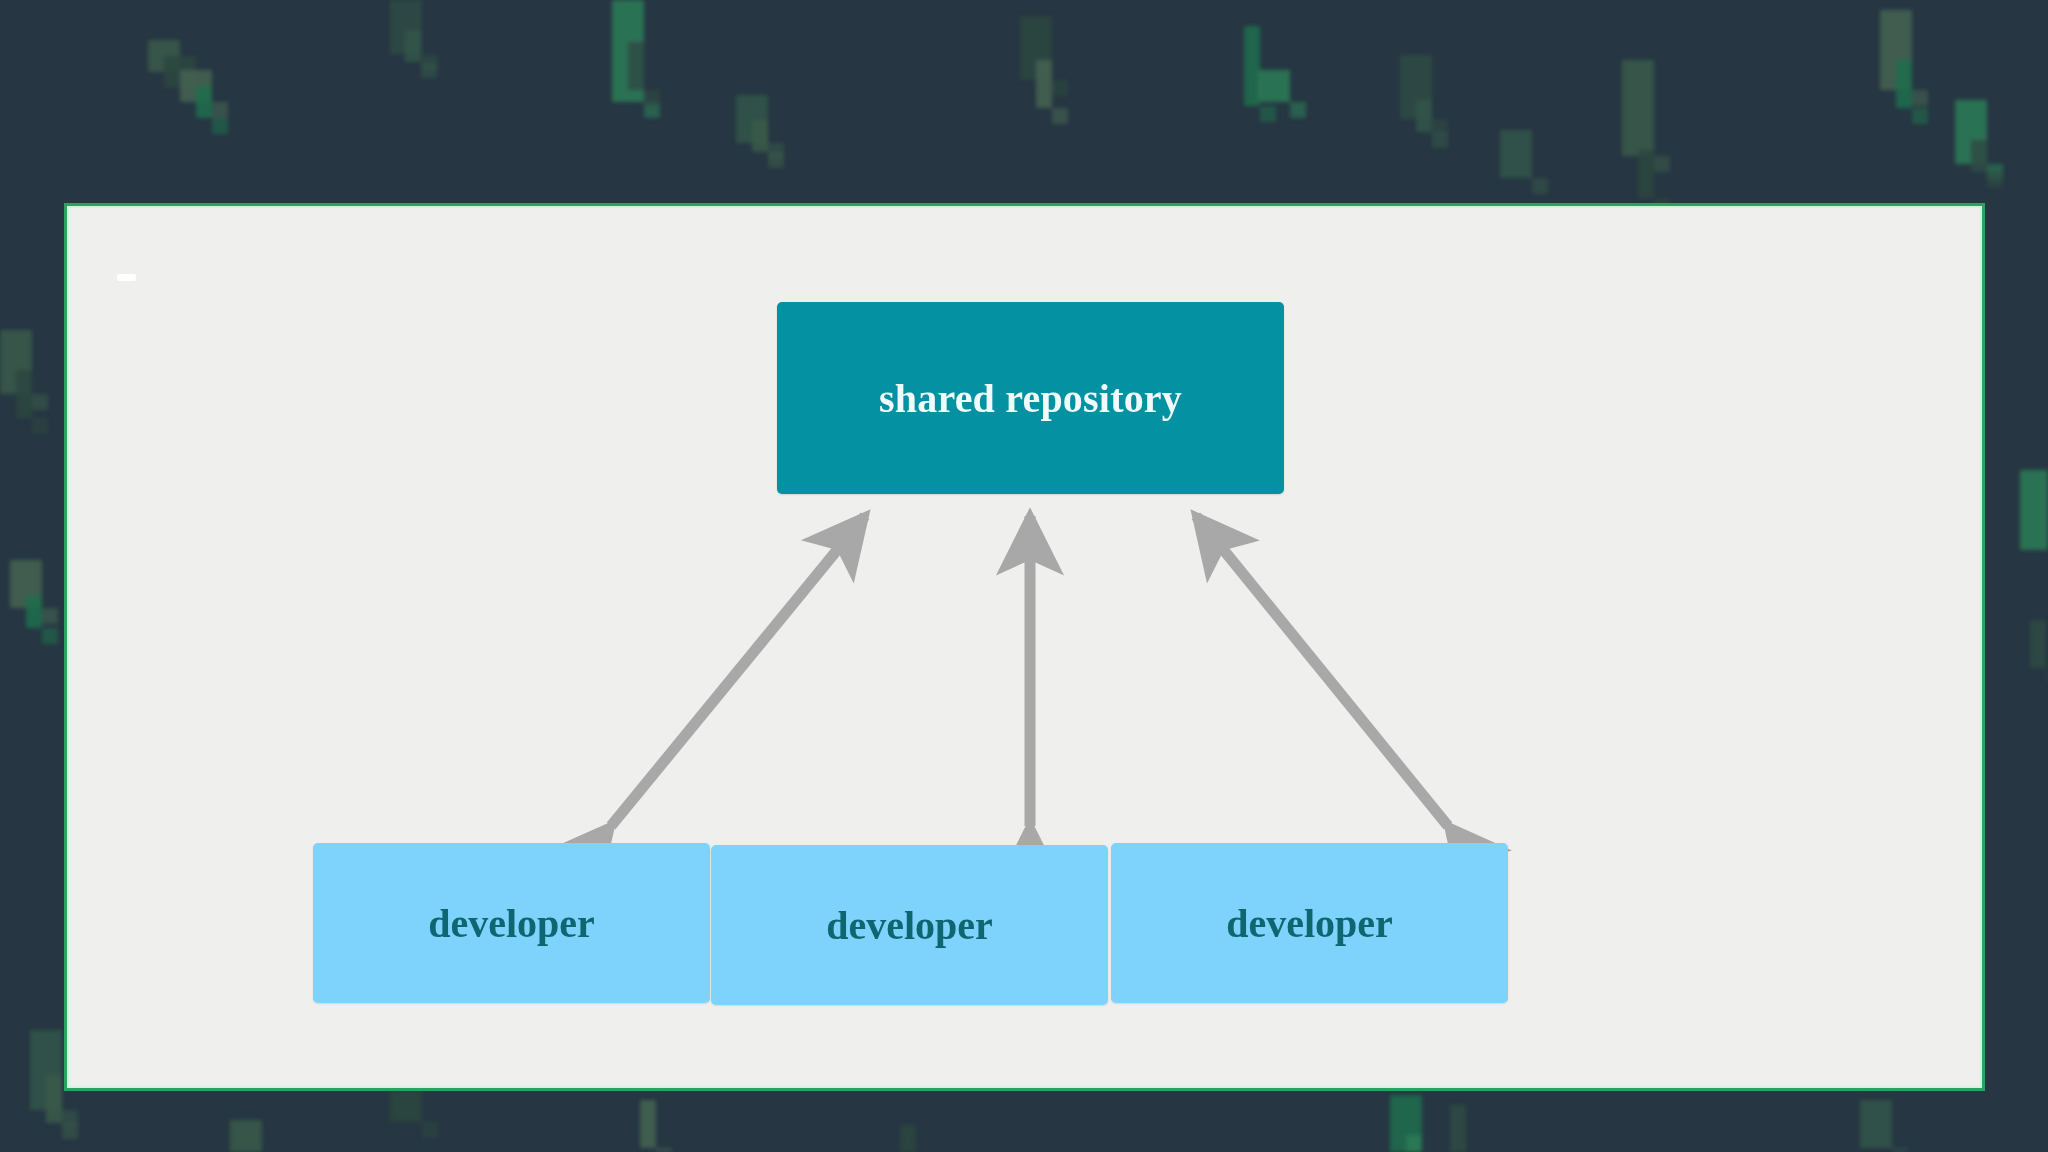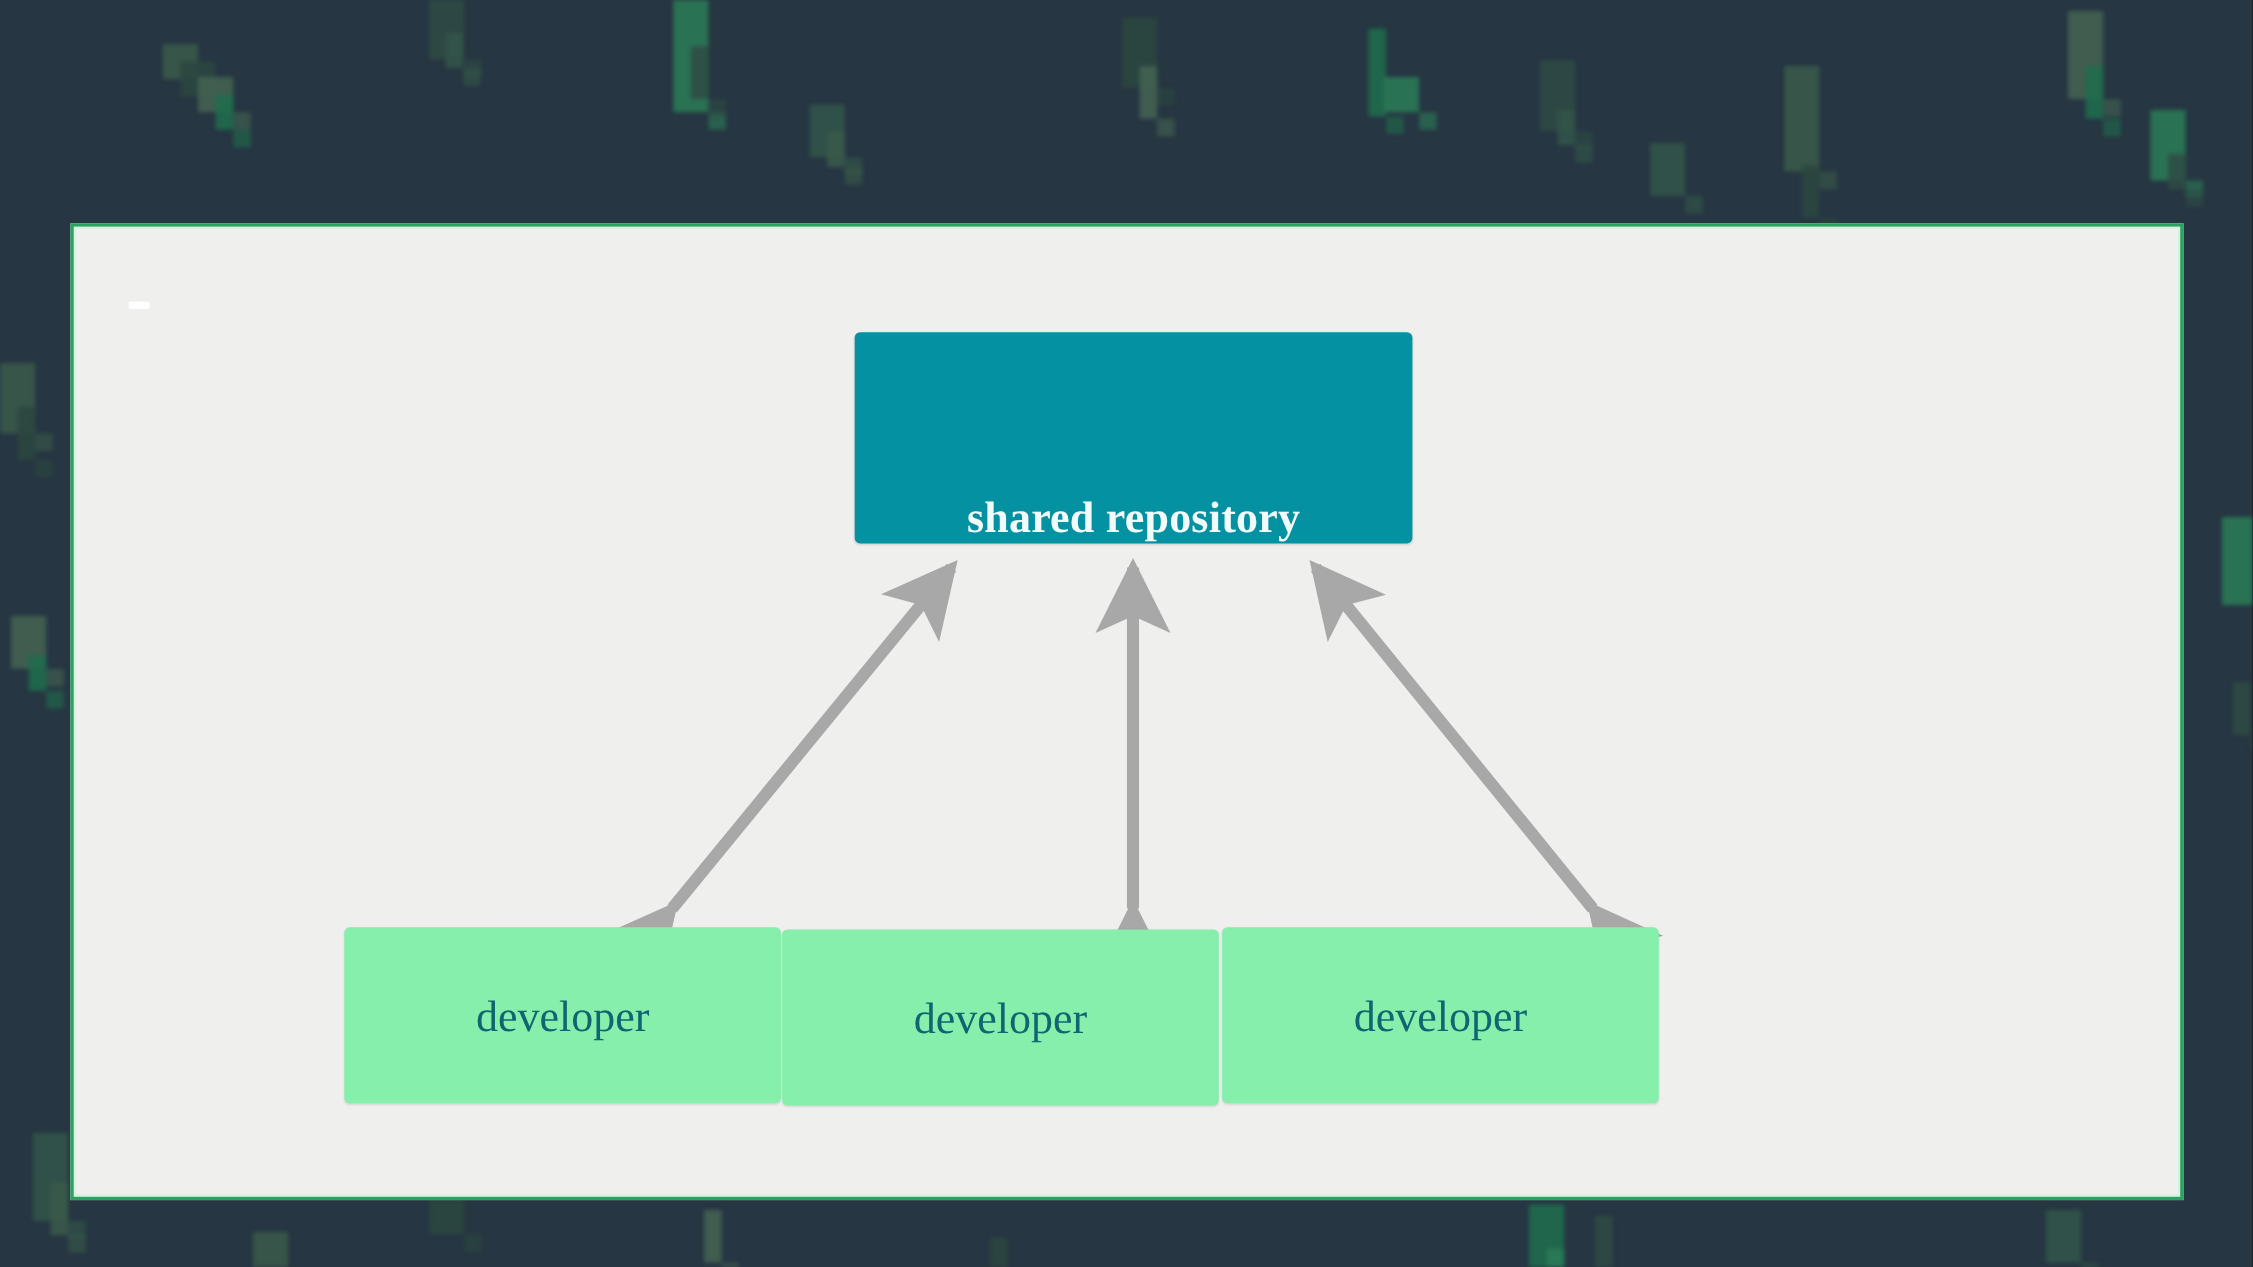--- a/index.html
+++ b/index.html
@@ -80,30 +80,29 @@
     left: 710px;
     top: 96px;
     width: 507px;
     height: 192px;
     background: #0491a1;
     color: #f2fbfb;
     font-size: 40px;
     font-weight: 700;
     letter-spacing: 0.2px;
     box-shadow: 0 1px 2px rgba(0,0,0,0.12);
-    align-items: flex-end;
   }
   .node-developer {
     top: 637px;
     width: 397px;
     height: 160px;
-    background: #86efac;
+    background: #7dd3fc;
     color: #0f6670;
     font-size: 40px;
-    font-weight: 400;
+    font-weight: 700;
     box-shadow: 0 1px 2px rgba(0,0,0,0.10);
   }
   #node-developer-1 { left: 246px; }
   #node-developer-2 { left: 644px; top: 639px; }
   #node-developer-3 { left: 1044px; top: 637px; }
 
   
   #arrow-layer {
     position: absolute;
     inset: 0;

